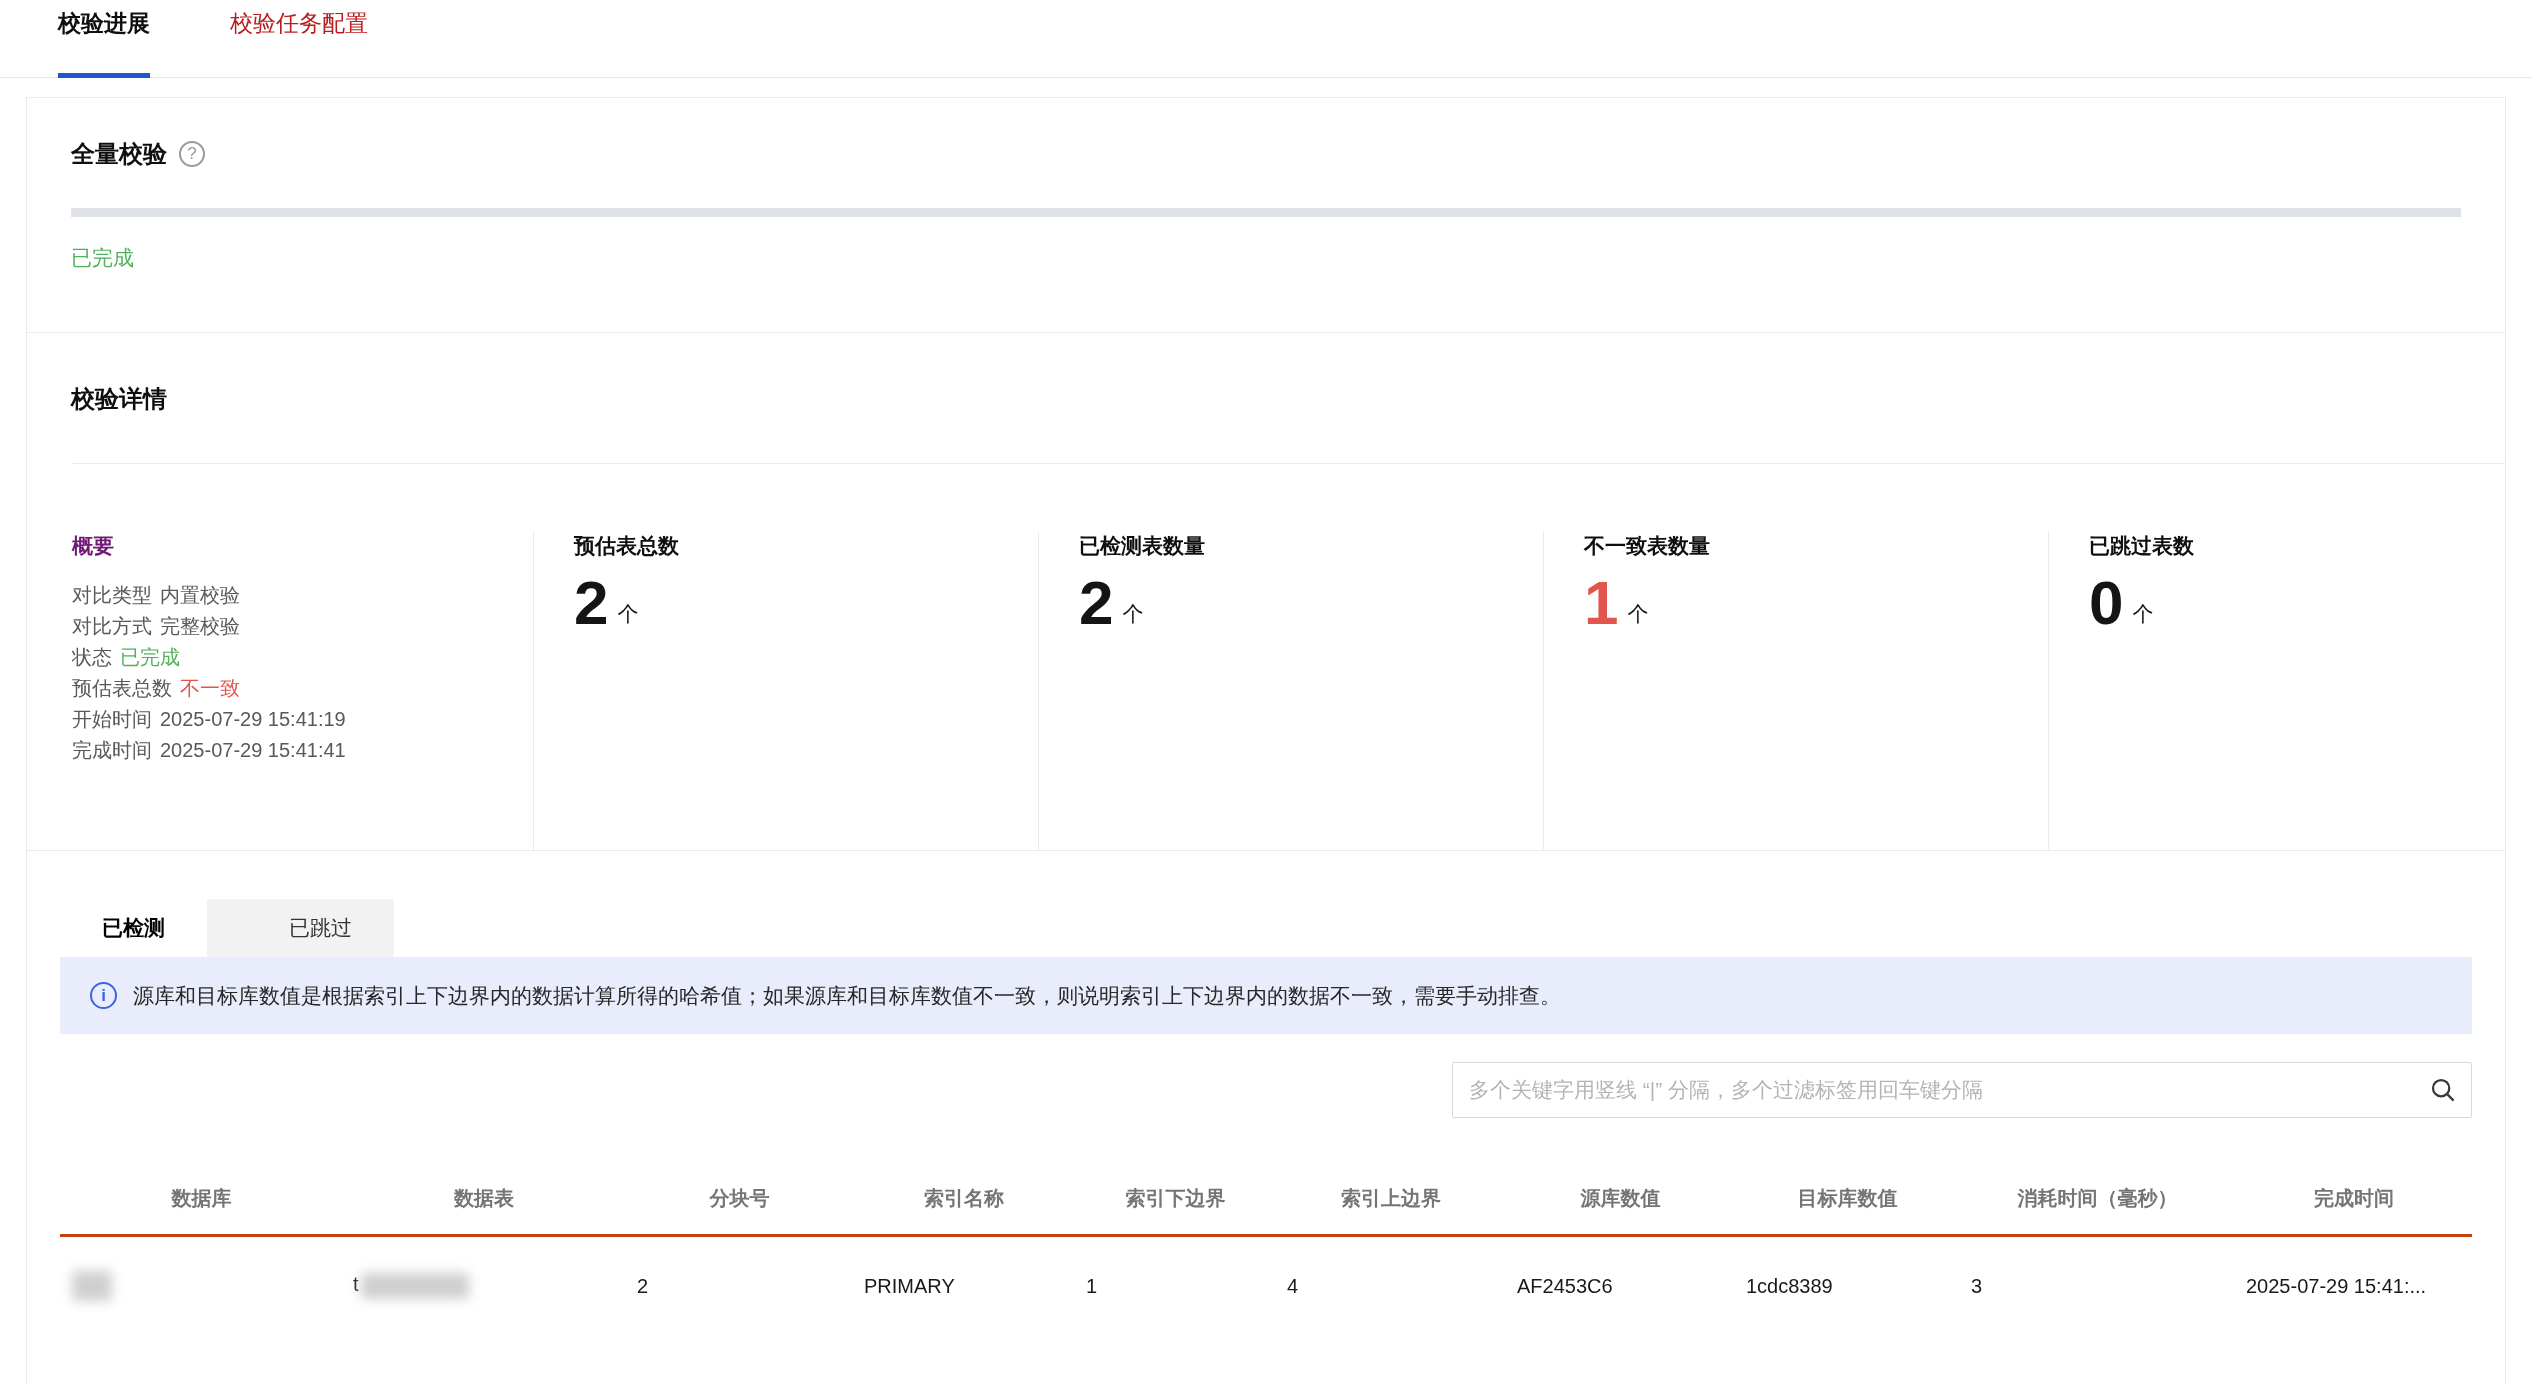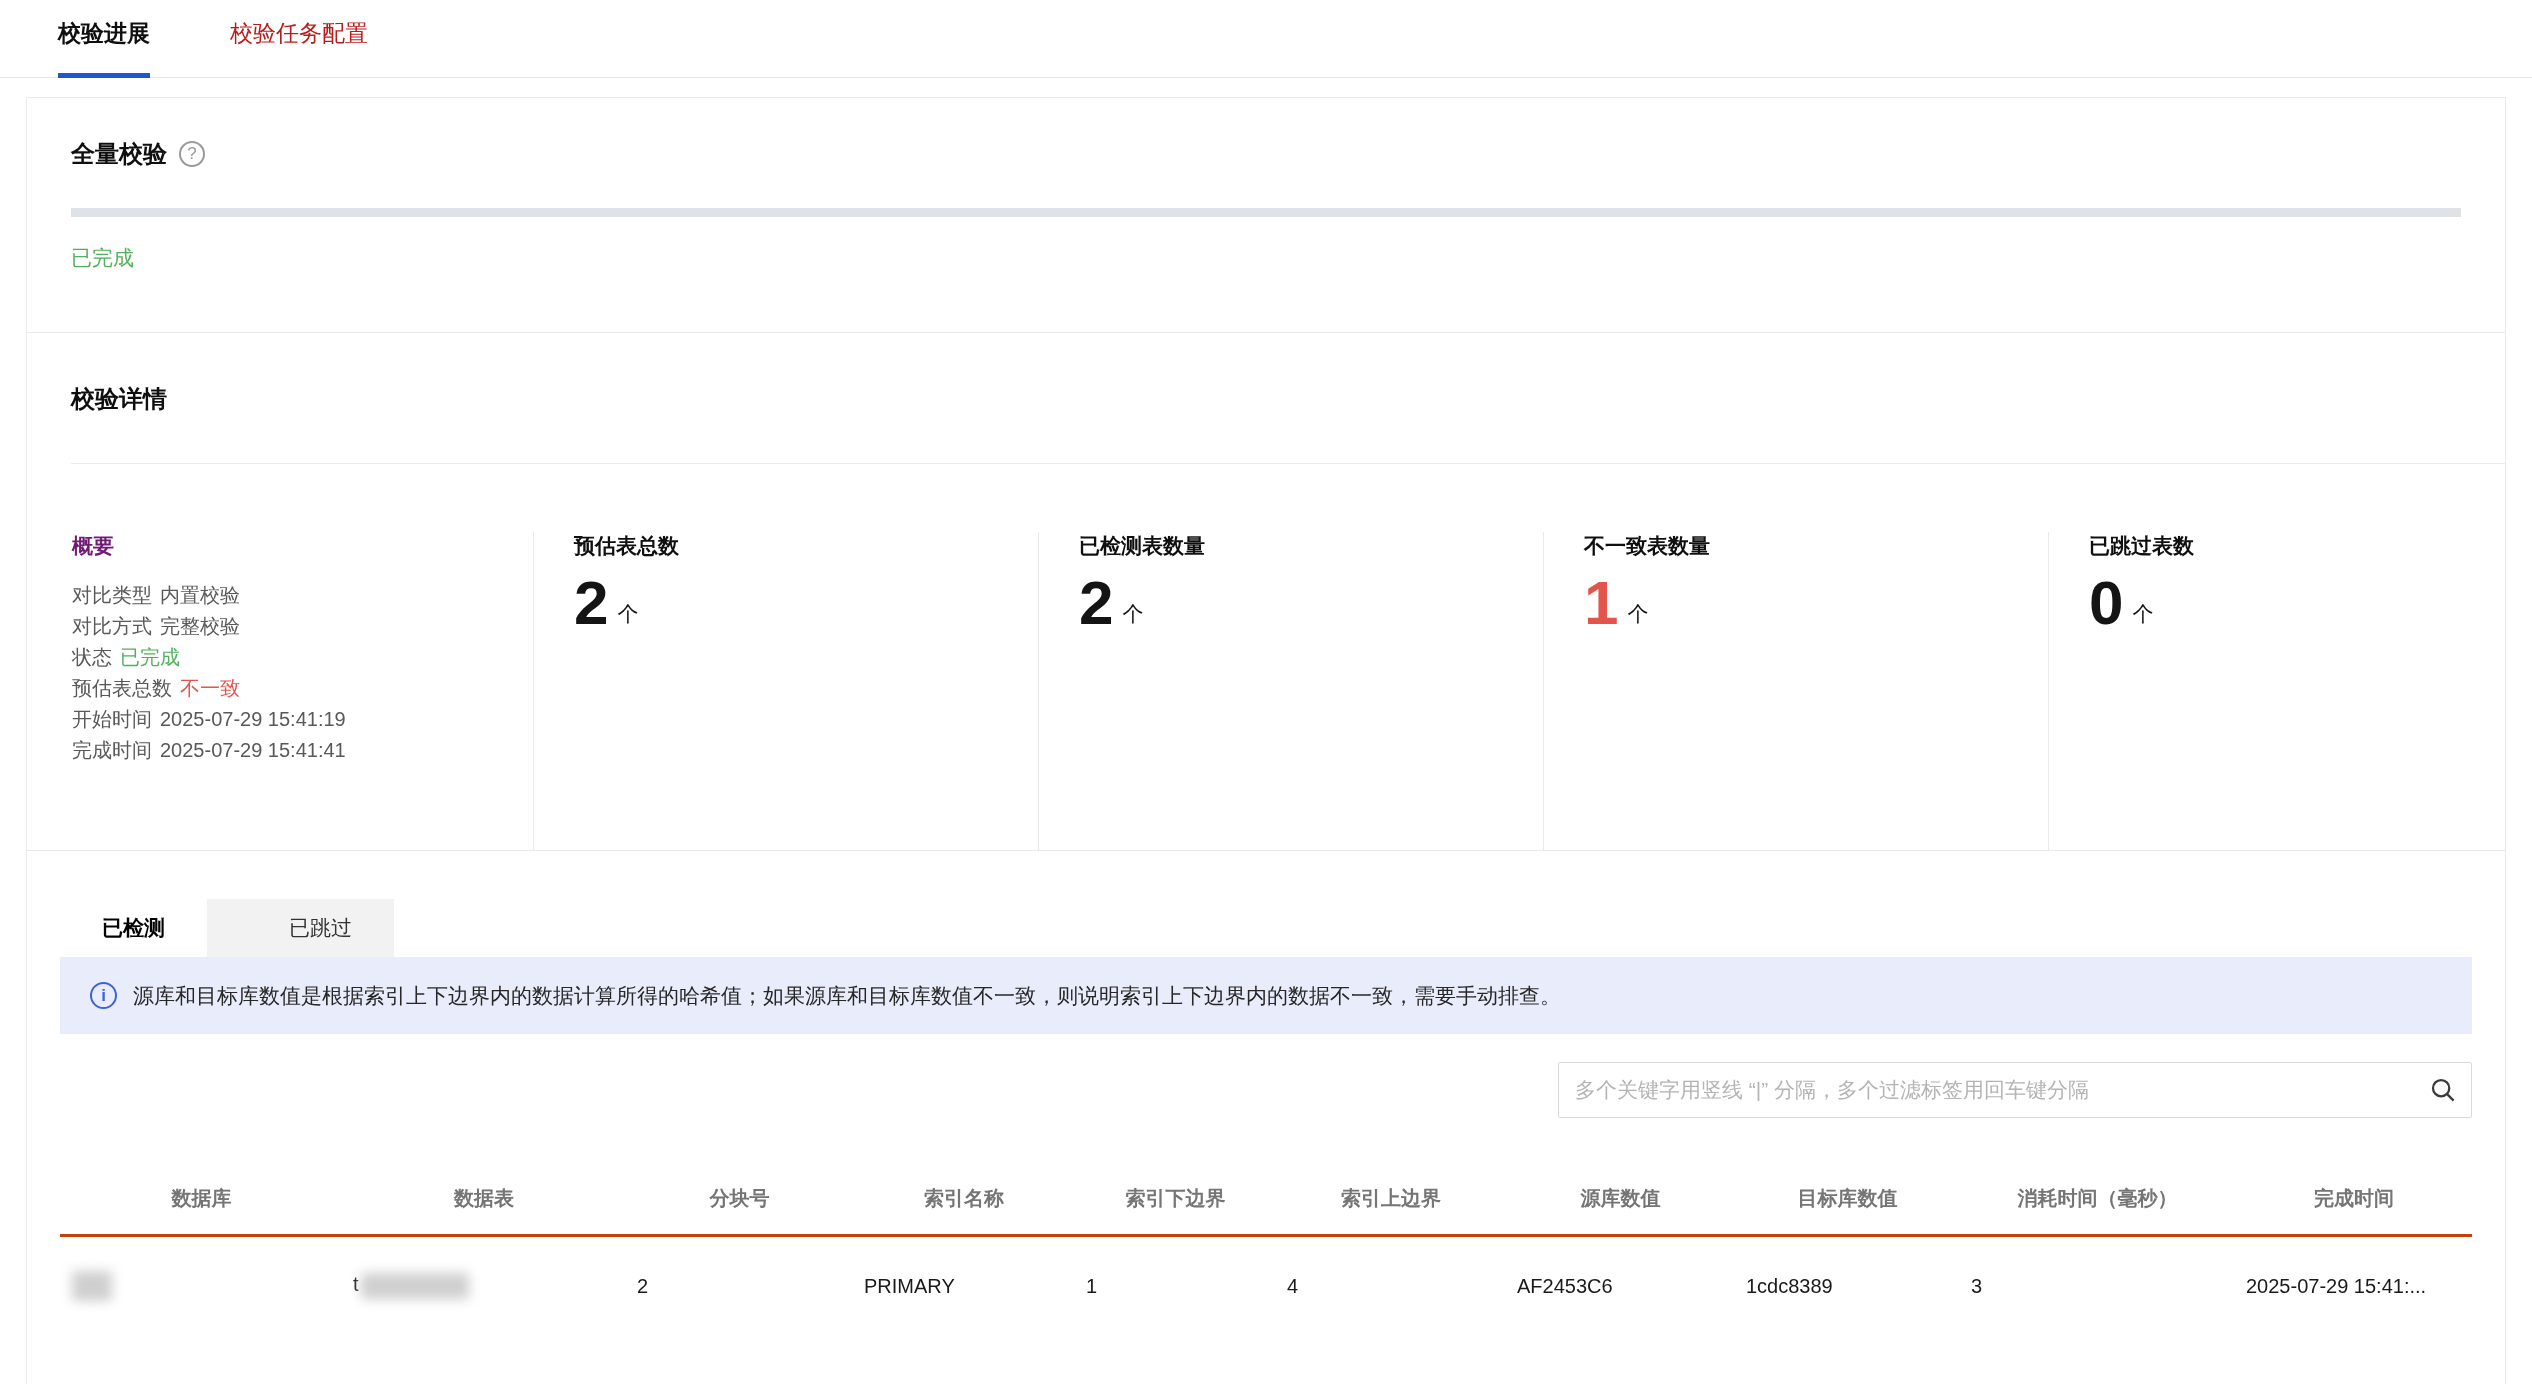--- a/index.html
+++ b/index.html
@@ -3,21 +3,21 @@
 <meta charset="utf-8">
 <style>
   * { margin: 0; padding: 0; box-sizing: border-box; }
   html,body { width: 2532px; height: 1384px; background: #fff; overflow: hidden;
     font-family: "Liberation Sans", "DejaVu Sans", sans-serif; color: #1a1a1a; }
 
   
   .page-tabs { height: 78px; display: flex; align-items: stretch; padding-left: 58px;
     border-bottom: 1px solid #e7e7e7; }
   .page-tab { display: flex; flex-direction: column; justify-content: flex-start;
-    padding-top: 18px; margin-right: 80px; font-size: 23px; cursor: pointer; position: relative; }
+    padding-top: 8px; margin-right: 80px; font-size: 23px; cursor: pointer; position: relative; }
   .page-tab .lbl { color: #b91c1c; }
   .page-tab.active .lbl { color: #0f0f0f; font-weight: bold; }
   .page-tab.active::after { content: ""; position: absolute; left: 0; right: 0; bottom: -1px;
     height: 5px; background: #2156cd; }
 
   
   .card { margin: 19px 26px 0 26px; border: 1px solid #eaeaea; border-bottom: none;
     min-height: 1290px; background: #fff; }
 
   
@@ -56,21 +56,21 @@
     font-size: 21px; color: #333; cursor: pointer; }
   .result-tab.active { background: #fff; font-weight: bold; color: #000; }
   .info-banner { height: 77px; background: #e9edfb; display: flex; align-items: center;
     padding-left: 30px; gap: 16px; }
   .info-icon { width: 27px; height: 27px; border: 2px solid #3e63d9; border-radius: 50%;
     color: #3e63d9; font-size: 17px; font-weight: bold; display: flex; align-items: center;
     justify-content: center; flex: none; font-style: normal; }
   .info-text { font-size: 21px; color: #272727; }
 
   .search-row { margin-top: 28px; display: flex; justify-content: flex-end; }
-  .search-box { position: relative; width: 914px; height: 56px; }
+  .search-box { position: relative; width: 1020px; height: 56px; }
   .search-input { width: 100%; height: 100%; border: 1px solid #d9d9d9; border-radius: 2px;
     font-size: 21px; padding: 0 60px 0 16px; color: #333; outline: none;
     font-family: "Liberation Sans", "DejaVu Sans", sans-serif; }
   .search-input::placeholder { color: #b4b4b4; }
   .search-icon { position: absolute; right: 14px; top: 13px; width: 30px; height: 30px; cursor: pointer; }
 
   
   .data-table { margin-top: 45px; width: 100%; border-collapse: collapse; table-layout: fixed; }
   .data-table th { text-align: center; font-size: 20px; font-weight: 600; color: #757575;
     padding: 22px 10px 22px 12px; border-bottom: 3px solid #c2410c; white-space: nowrap;

